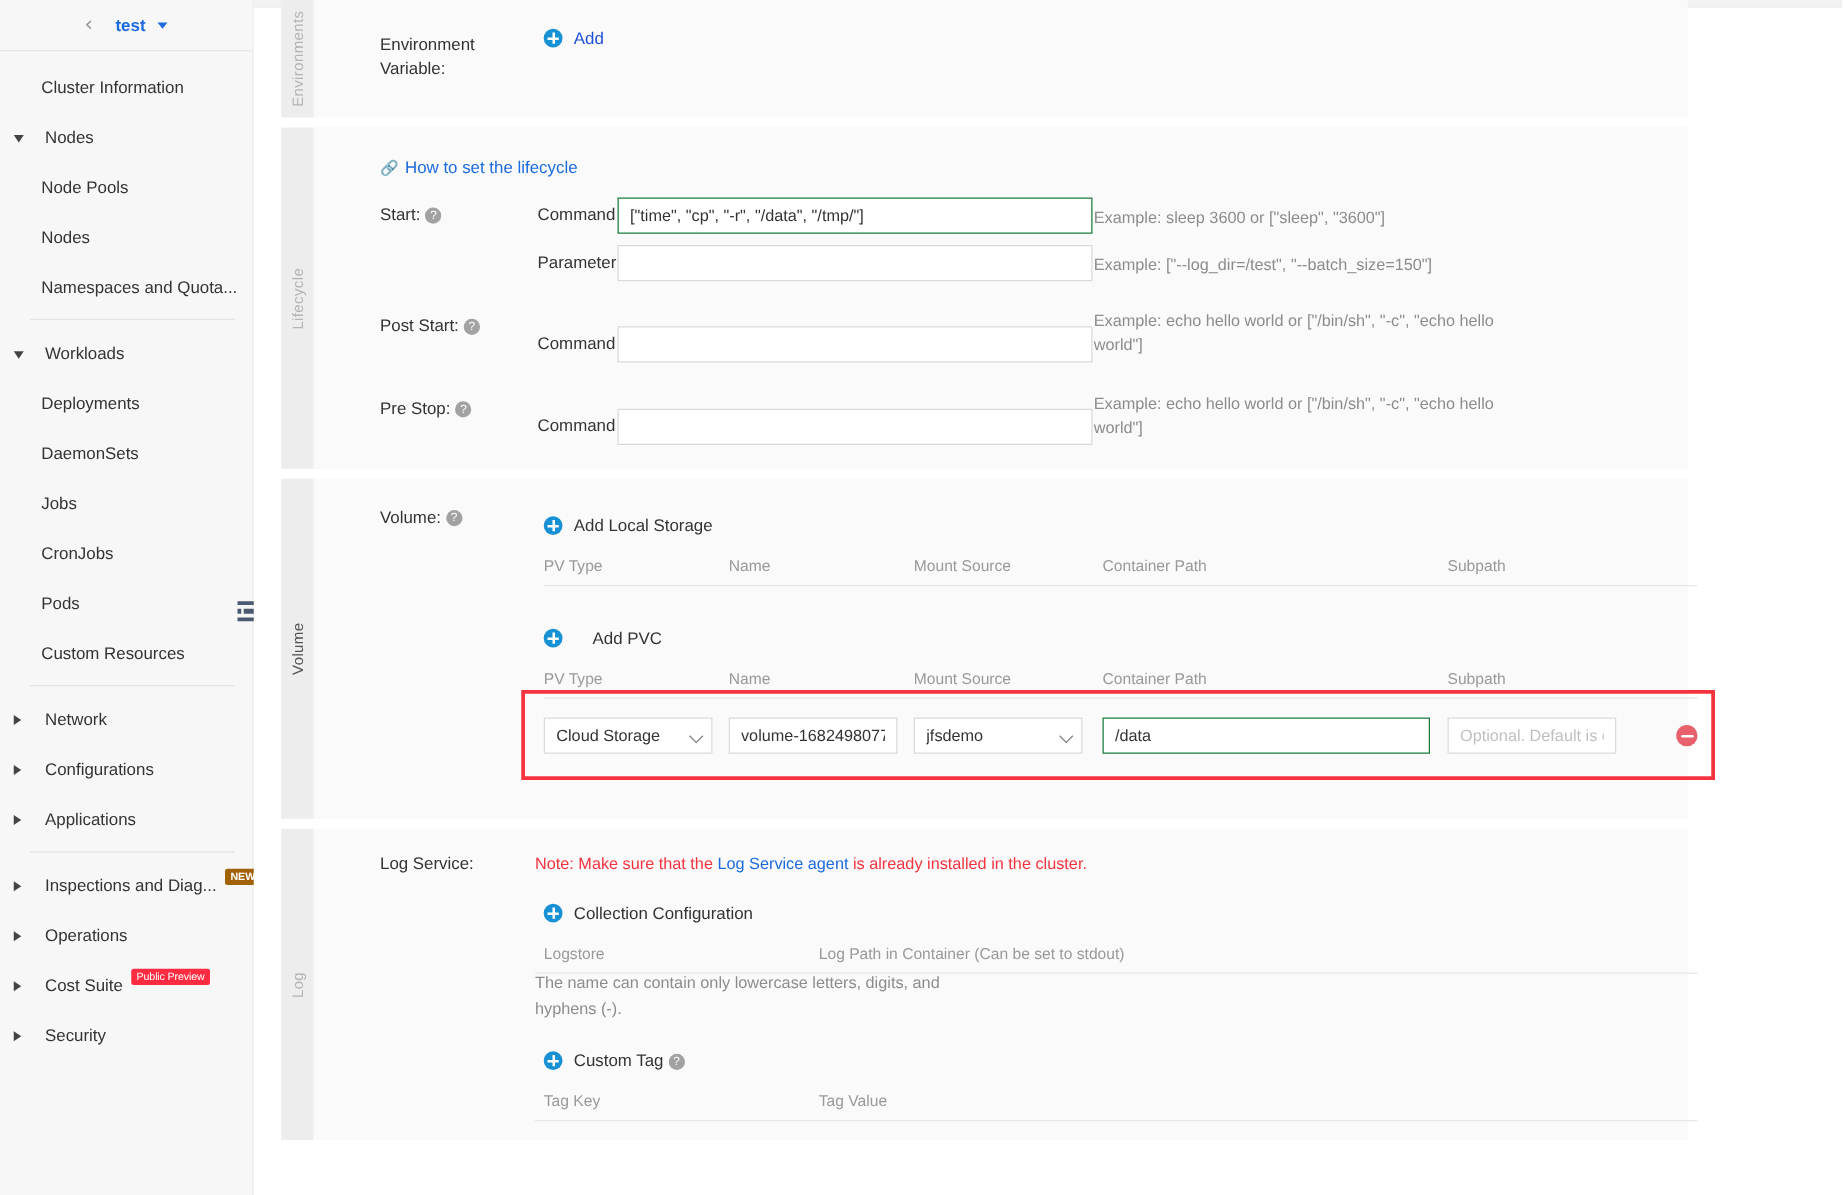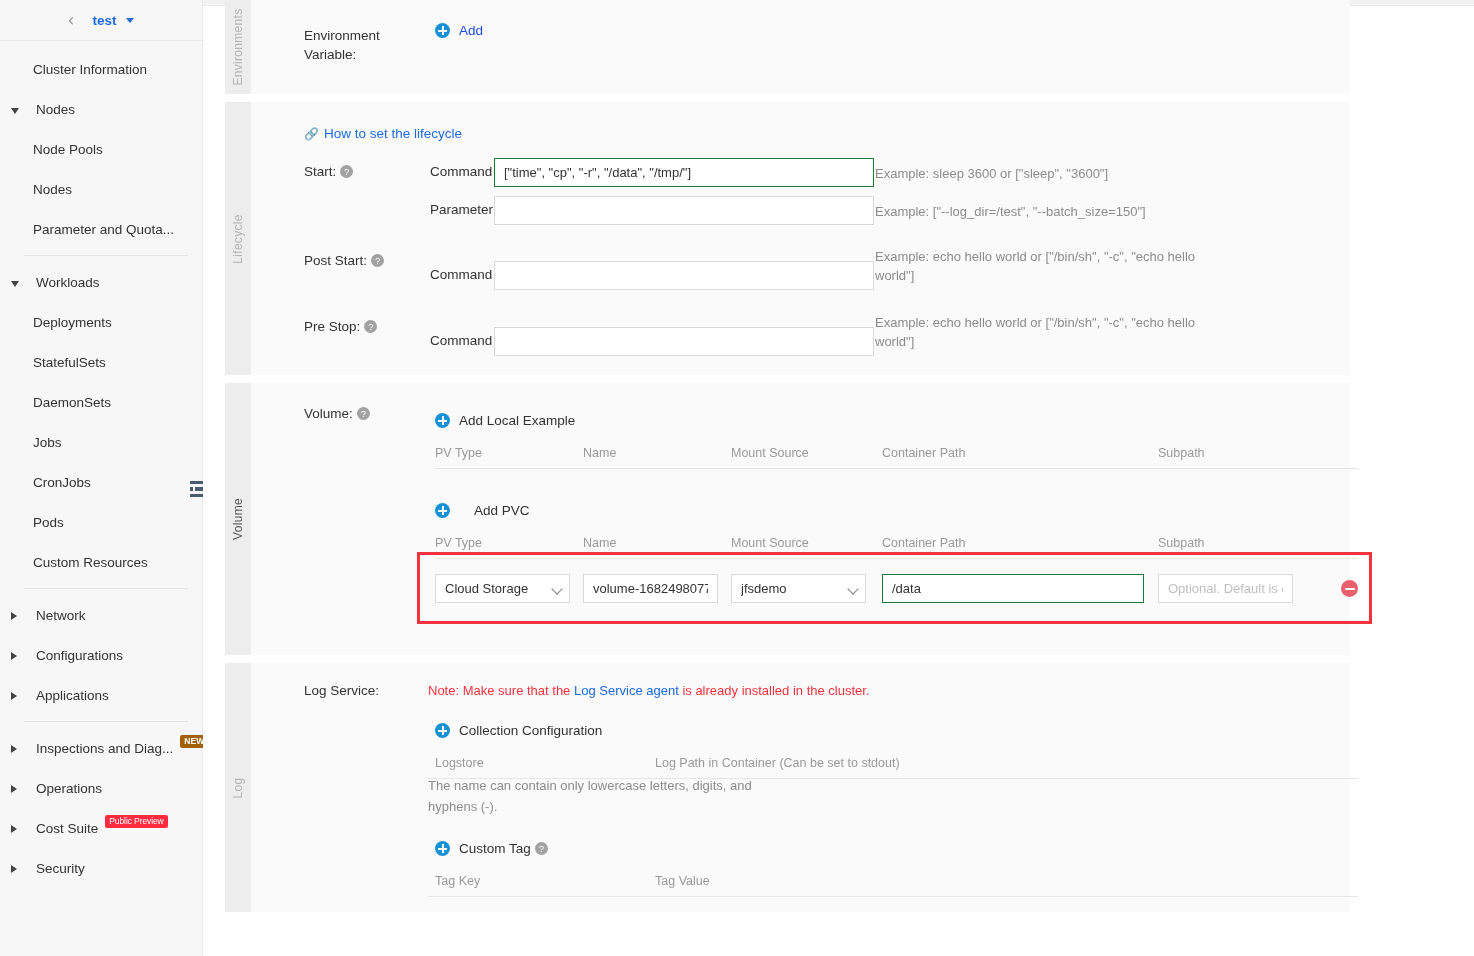--- a/index.html
+++ b/index.html
@@ -357,32 +357,29 @@
         <span class="arrow"><i class="tri-down"></i></span>
         <span class="lbl">Nodes</span>
       </div>
       <div class="sb-item lvl1">
         <span class="lbl">Node Pools</span>
       </div>
       <div class="sb-item lvl1">
         <span class="lbl">Nodes</span>
       </div>
       <div class="sb-item lvl1">
-        <span class="lbl">Parameter and Quota...</span>
+        <span class="lbl">Namespaces and Quota...</span>
       </div>
       <div class="sb-sep"></div>
       <div class="sb-item lvl0">
         <span class="arrow"><i class="tri-down"></i></span>
         <span class="lbl">Workloads</span>
       </div>
       <div class="sb-item lvl1">
         <span class="lbl">Deployments</span>
-      </div>
-      <div class="sb-item lvl1">
-        <span class="lbl">StatefulSets</span>
       </div>
       <div class="sb-item lvl1">
         <span class="lbl">DaemonSets</span>
       </div>
       <div class="sb-item lvl1">
         <span class="lbl">Jobs</span>
       </div>
       <div class="sb-item lvl1">
         <span class="lbl">CronJobs</span>
       </div>
@@ -492,21 +489,21 @@
         <span>Volume</span>
       </div>
       <div class="body">
 
         <div class="row-label" style="left:53px; top:21px;">
           <span>Volume:</span><span class="help-icon">?</span>
         </div>
 
         <div class="plus-btn" style="position:absolute; left:184px; top:30px;">
           <span class="plus-ico"></span>
-          <span class="plus-label">Add Local Example</span>
+          <span class="plus-label">Add Local Storage</span>
         </div>
         <div class="thead" style="position:absolute; left:184px; top:55px; width:923px;">
           <div style="left:0px;">PV Type</div>
           <div style="left:148px;">Name</div>
           <div style="left:296px;">Mount Source</div>
           <div style="left:447px;">Container Path</div>
           <div style="left:723px;">Subpath</div>
         </div>
 
         <div class="plus-btn" style="position:absolute; left:184px; top:120px;gap:24px;">

